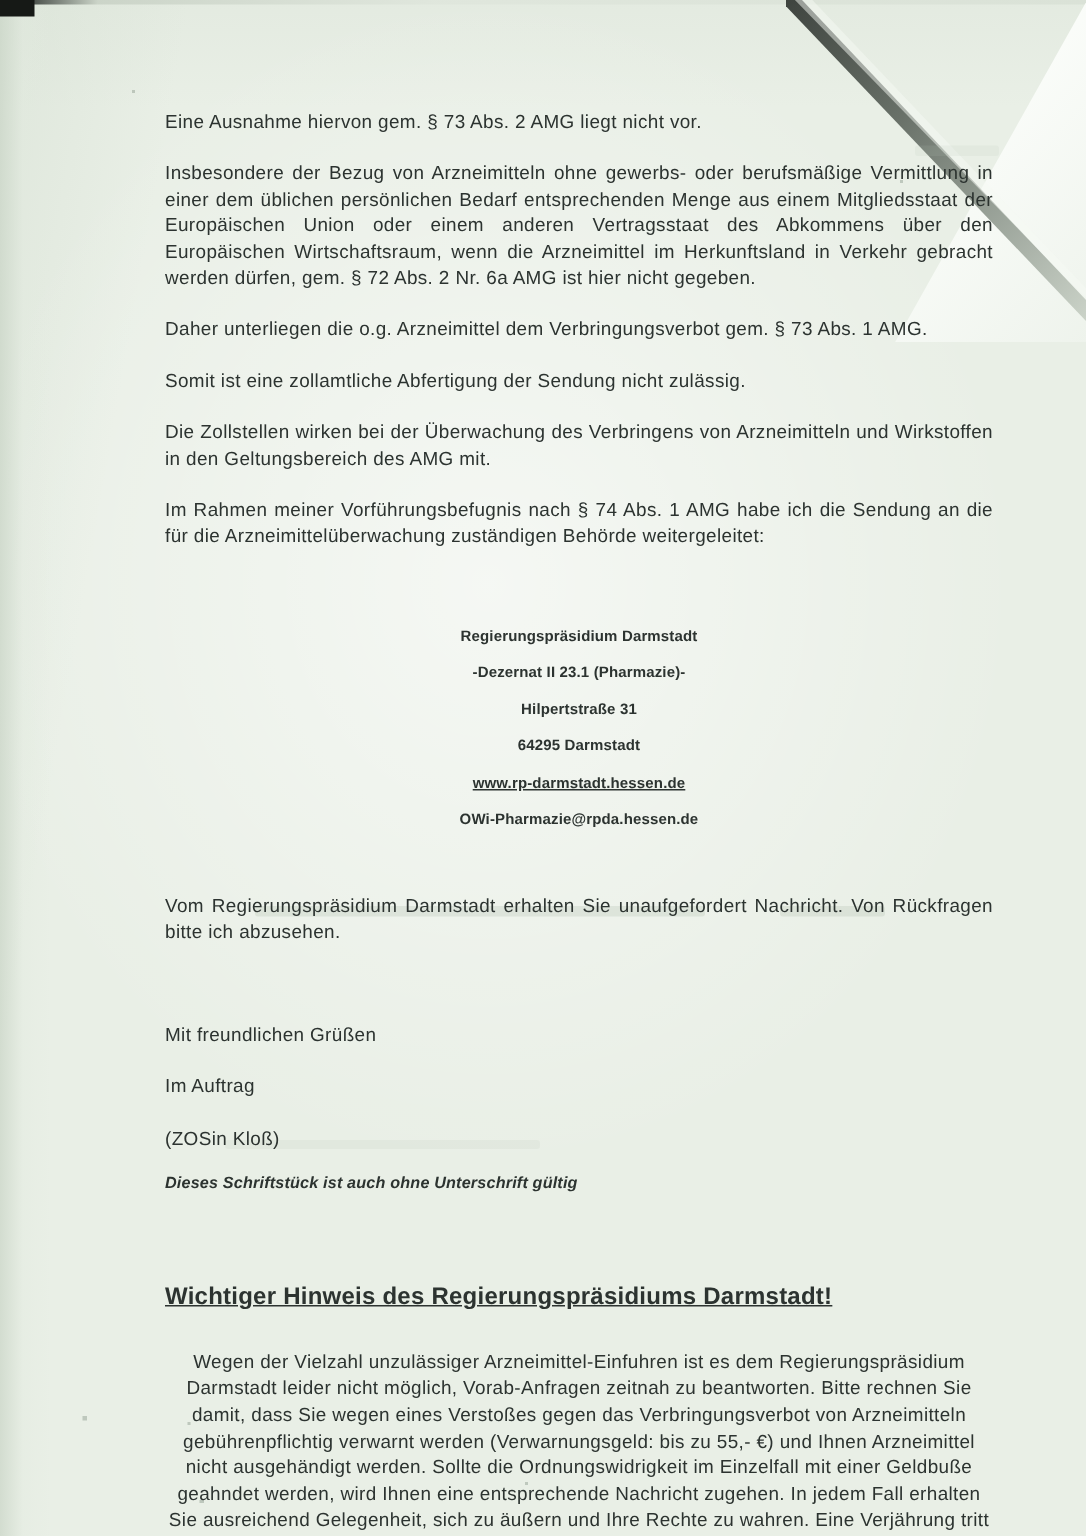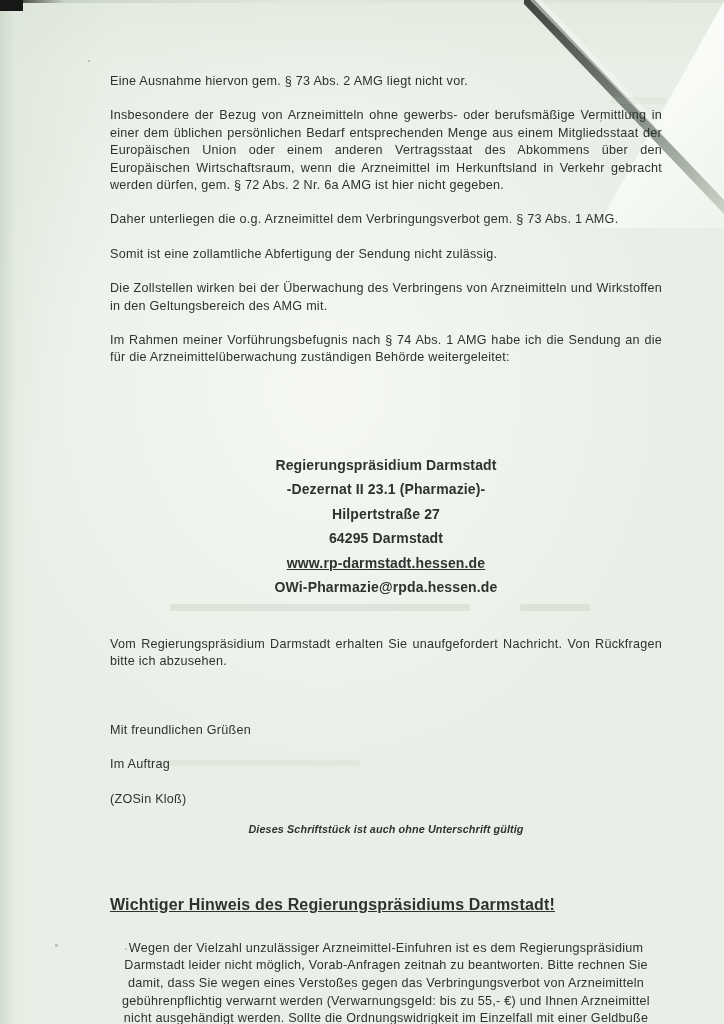--- a/index.html
+++ b/index.html
@@ -85,36 +85,34 @@
   }
 
   .gap-sm { height: 11px; }
   .gap-md { height: 17px; }
   .gap-xl { height: 46px; }
 
   
   .addr {
     text-align: center;
     font-weight: bold;
-    font-size: 14px;
+    font-size: 10px;
     line-height: 24.5px;
     letter-spacing: .01em;
-    margin-top: 40px;
   }
   .addr .line { display: block; }
   .addr .link { text-decoration: underline; }
 
   .sig-line { line-height: 17.4px; }
 
   .validity {
     font-style: italic;
     font-weight: bold;
     font-size: 10.8px;
     letter-spacing: .01em;
-    text-align: center;
   }
 
   .notice-head {
     font-weight: bold;
     font-size: 16px;
     text-decoration: underline;
     letter-spacing: .01em;
   }
 
   .notice-body {
@@ -200,21 +198,21 @@
 
     <div class="gap-md"></div>
 
     <p class="para">Im Rahmen meiner Vorführungsbefugnis nach § 74 Abs. 1 AMG habe ich die Sendung an die für die Arzneimittelüberwachung zuständigen Behörde weitergeleitet:</p>
 
     <div class="gap-xl"></div>
 
     <div class="addr">
       <span class="line">Regierungspräsidium Darmstadt</span>
       <span class="line">-Dezernat II 23.1 (Pharmazie)-</span>
-      <span class="line">Hilpertstraße 27</span>
+      <span class="line">Hilpertstraße 31</span>
       <span class="line">64295 Darmstadt</span>
       <span class="line link">www.rp-darmstadt.hessen.de</span>
       <span class="line">OWi-Pharmazie@rpda.hessen.de</span>
     </div>
 
     <div class="gap-xl" style="height:36px"></div>
 
     <p class="para">Vom Regierungspräsidium Darmstadt erhalten Sie unaufgefordert Nachricht. Von Rückfragen bitte ich  abzusehen.</p>
 
     <div style="height:51px"></div>

